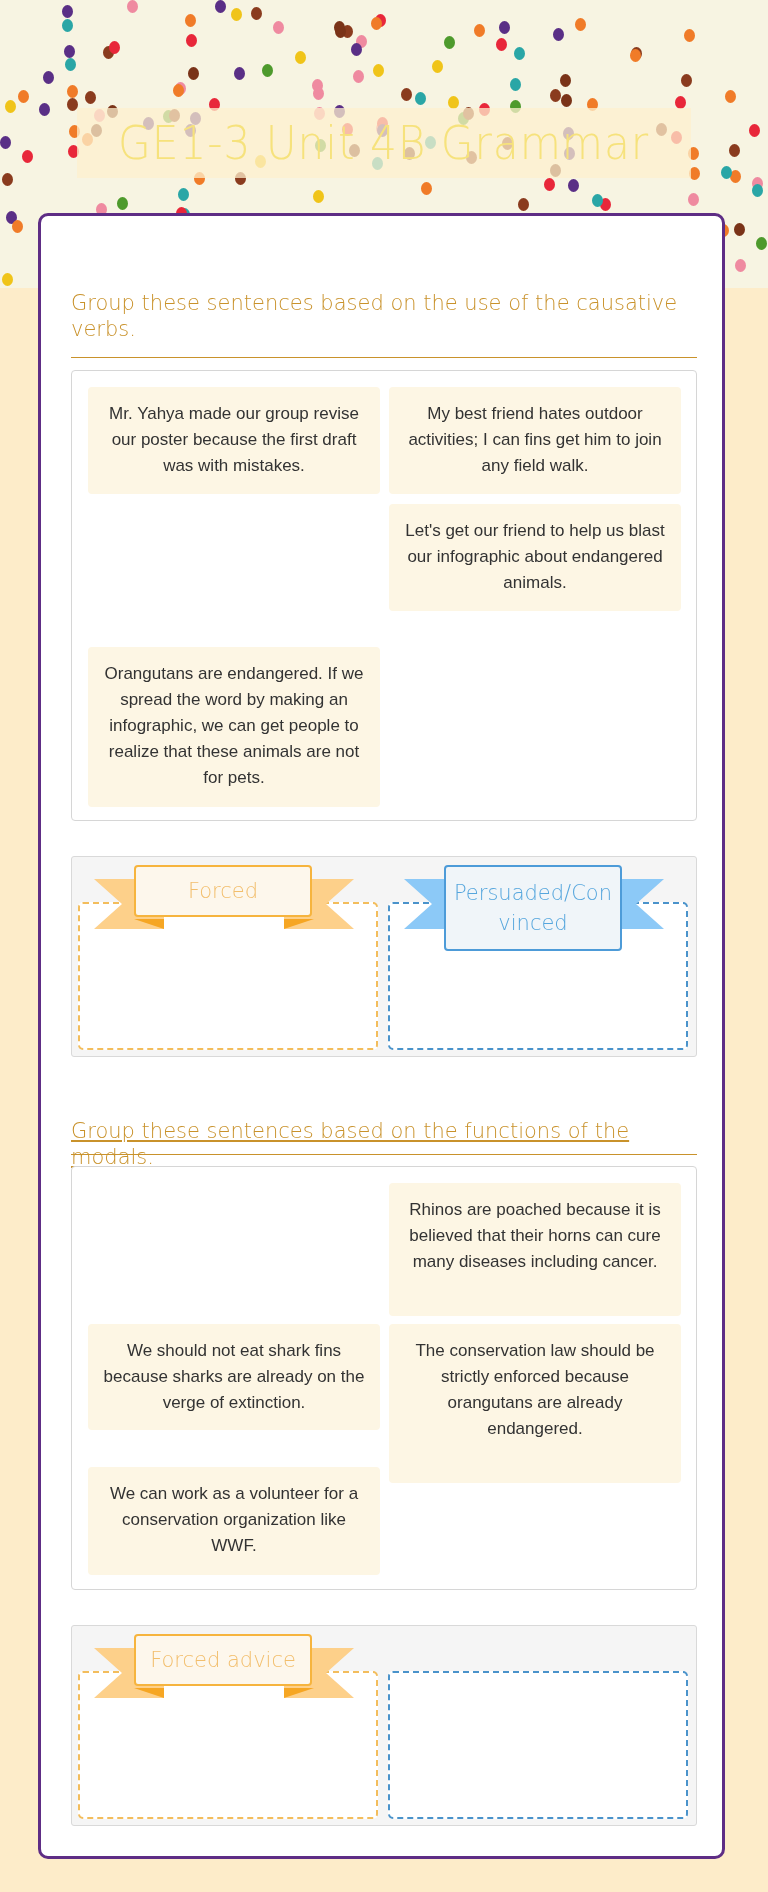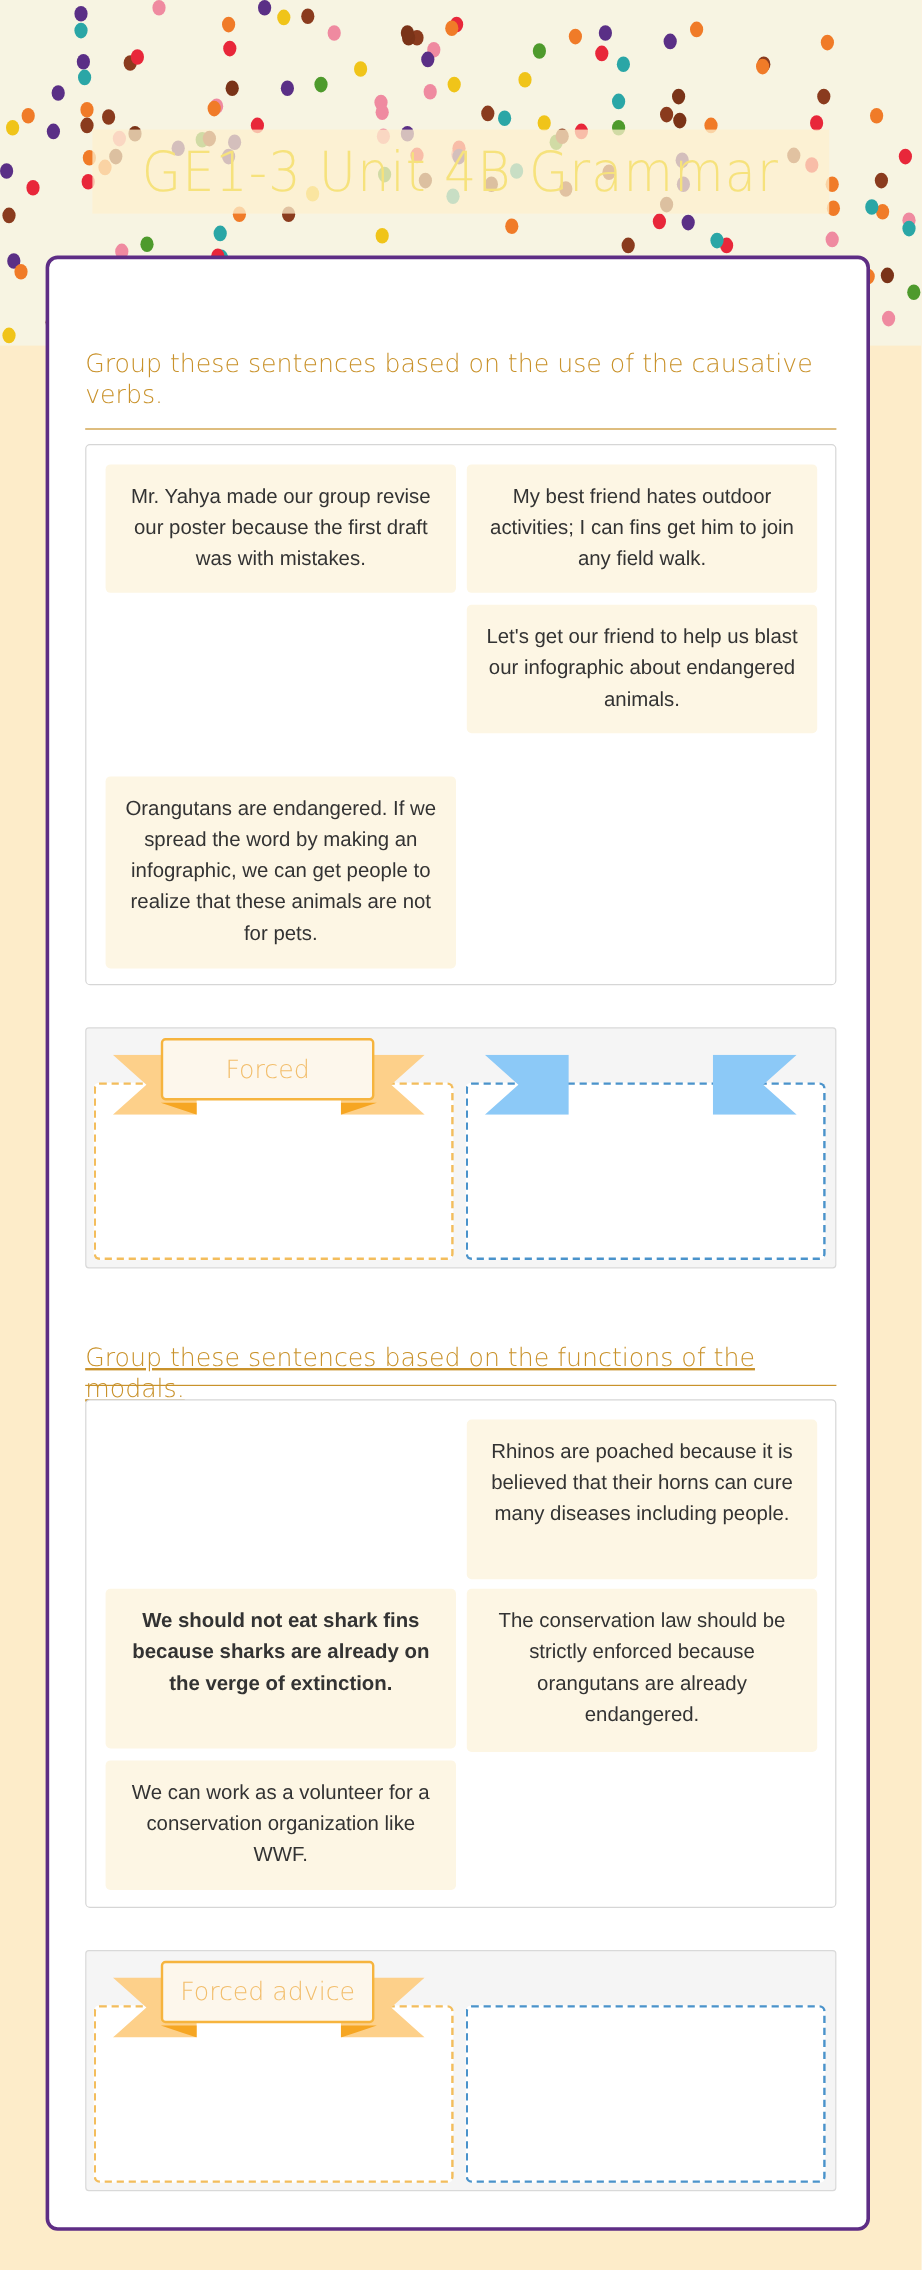--- a/index.html
+++ b/index.html
@@ -254,30 +254,31 @@
     <div class="label">Forced</div>
   </div>
 
   <div class="ribbon blue" style="left:332px;">
     <svg class="tail" style="left:0;" viewBox="0 0 70 50">
         <polygon points="0,0 70,0 70,50 0,50 28,25" fill="#8cc9f7"></polygon>
       </svg>
     <svg class="tail" style="left:190px;" viewBox="0 0 70 50">
         <polygon points="0,0 70,0 42,25 70,50 0,50" fill="#8cc9f7"></polygon>
       </svg>
+    <div class="label" style="min-height:86px;">Persuaded/Convinced</div>
   </div>
 </div>
 
 <div class="section-title" style="top:1118px;text-decoration:underline;">Group these sentences based on the functions of the modals.</div>
 <div class="rule" style="top:1154px;"></div>
 
 <div class="cards-box" style="top:1166px; height:424px;">
-  <div class="card" style="left:317px; top:16px; height:133px;">Rhinos are poached because it is believed that their horns can cure many diseases including people.</div>
-  <div class="card" style="left:16px; top:157px; height:133px;font-weight:bold;">We should not eat shark fins because sharks are already on the verge of extinction.</div>
-  <div class="card" style="left:317px; top:157px; height:136px;">The conservation law should be strictly enforced because orangutans are already endangered.</div>
+  <div class="card" style="left:317px; top:16px; height:133px;">Rhinos are poached because it is believed that their horns can cure many diseases including cancer.</div>
+  <div class="card" style="left:16px; top:157px; height:106px;">We should not eat shark fins because sharks are already on the verge of extinction.</div>
+  <div class="card" style="left:317px; top:157px; height:159px;">The conservation law should be strictly enforced because orangutans are already endangered.</div>
   <div class="card" style="left:16px; top:300px; height:108px;">We can work as a volunteer for a conservation organization like WWF.</div>
 </div>
 
 <div class="drop-box" style="top:1625px;">
   <div class="zone orange"></div>
   <div class="zone blue"></div>
 
   <div class="ribbon orange" style="left:22px;">
     <svg class="tail" style="left:0;" viewBox="0 0 70 50">
         <polygon points="0,0 70,0 70,50 0,50 28,25" fill="#fdd08a"></polygon>

